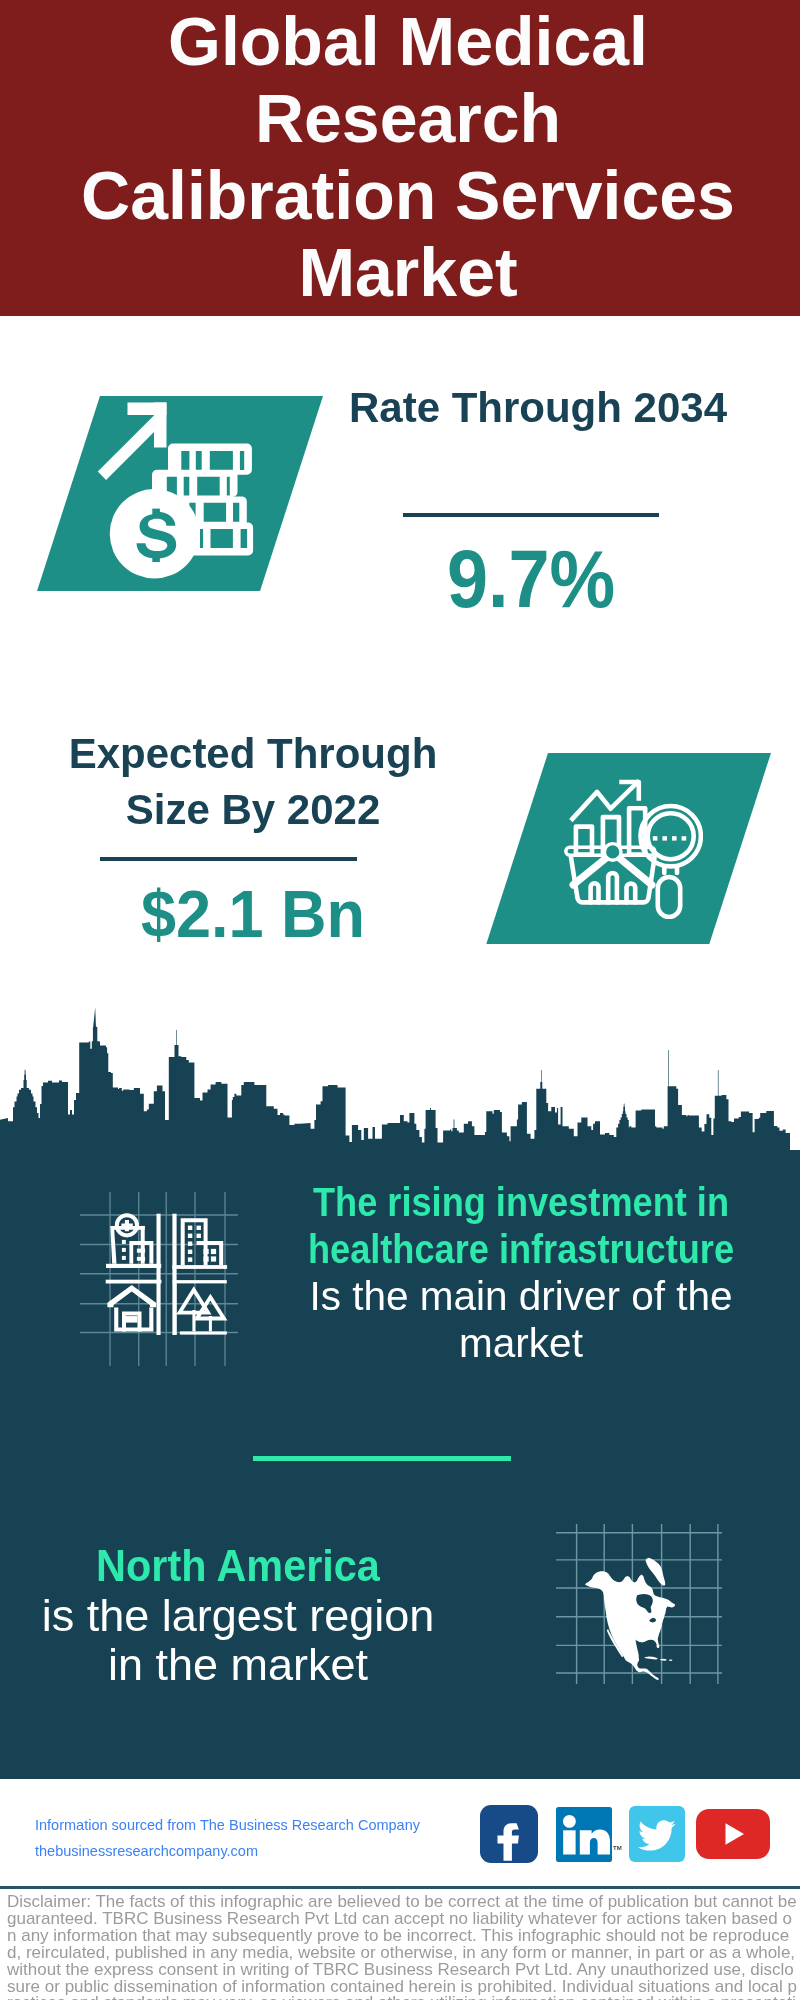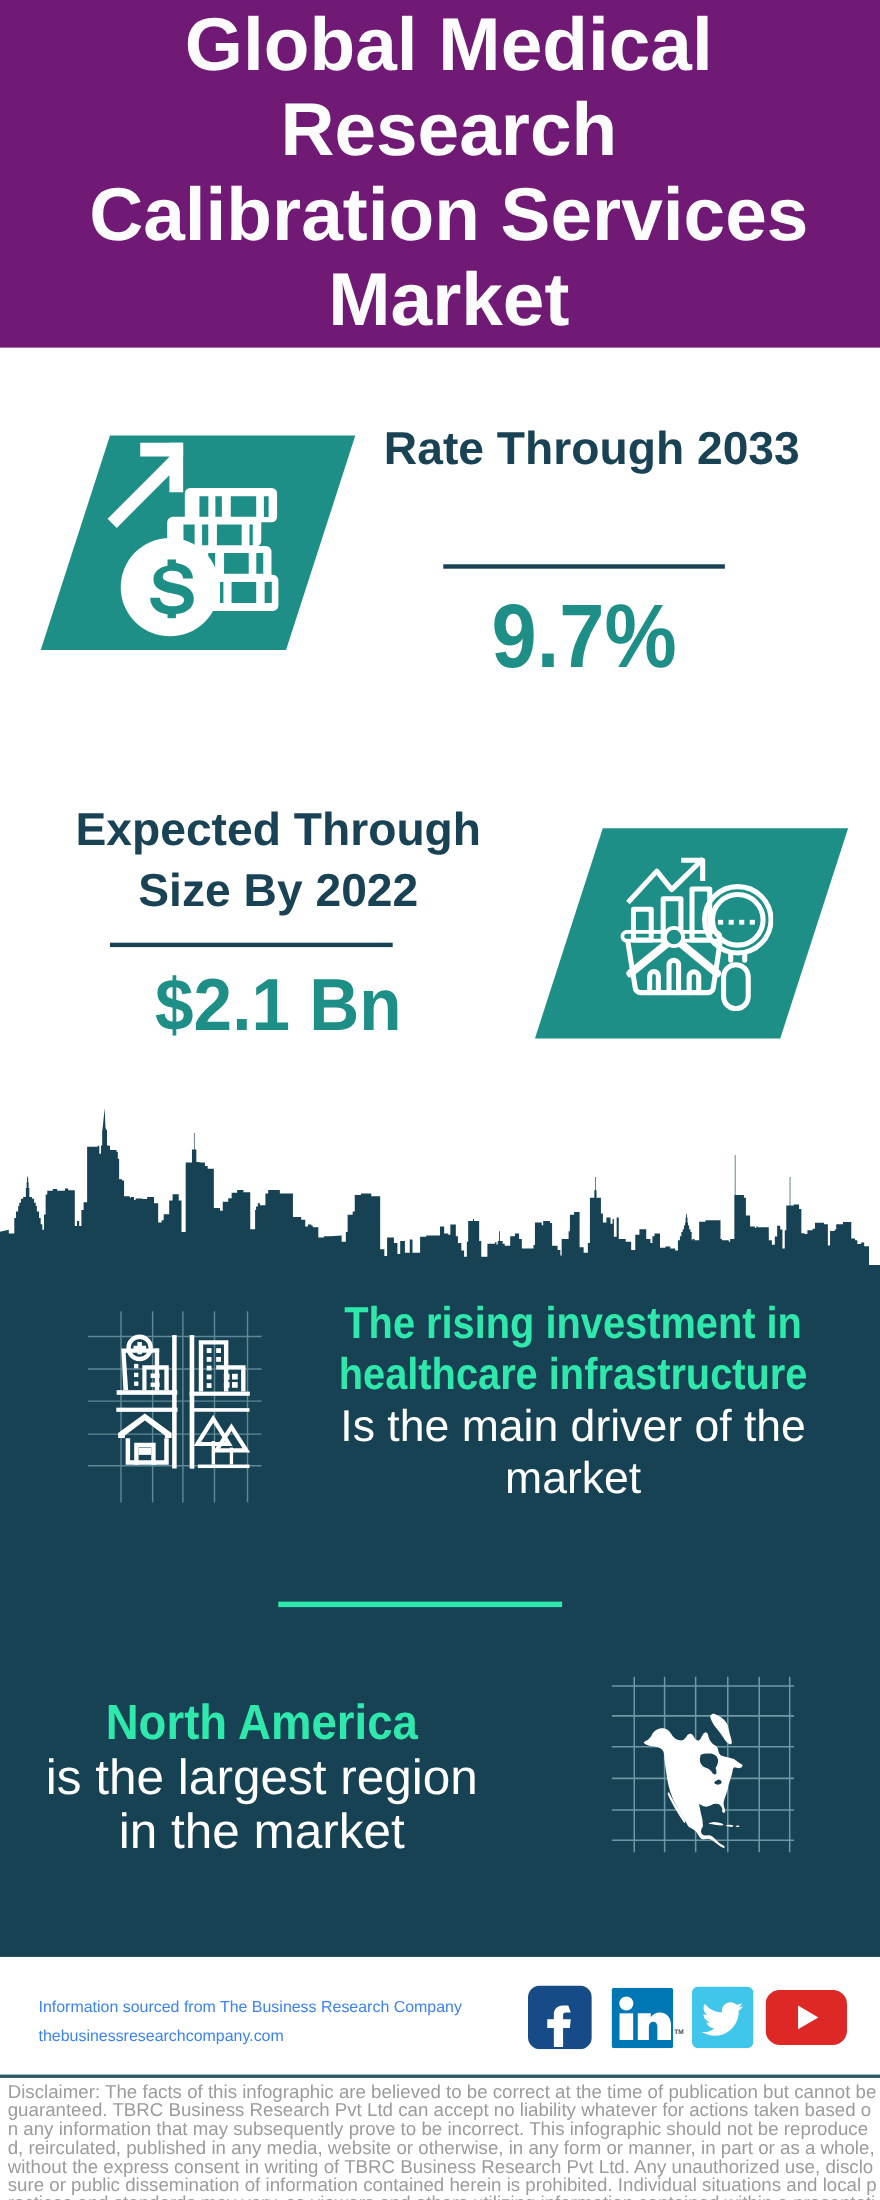--- a/index.html
+++ b/index.html
@@ -1,20 +1,20 @@
 <!DOCTYPE html>
 <html><head>
 <meta charset="utf-8">
 <style>
   html,body{margin:0;padding:0;background:#fff;}
   body{width:800px;height:2000px;font-family:"Liberation Sans",sans-serif;overflow:hidden;-webkit-font-smoothing:antialiased;}
   .page{position:relative;width:800px;height:2000px;overflow:hidden;background:#fff;}
 
   
-  .hdr{position:absolute;left:0;top:0;width:800px;height:316px;background:#701a75;}
+  .hdr{position:absolute;left:0;top:0;width:800px;height:316px;background:#7f1d1d;}
   .hdr .ttl{position:absolute;left:28px;top:3px;width:760px;color:#fcfcfc;
        font-size:68px;line-height:77px;font-weight:bold;text-align:center;}
   .hdr .ttl span{display:block;}
 
   
   .par{position:absolute;background:#1d8f86;transform:skewX(-17.9deg);transform-origin:0 0;}
 
   
   .statTxt{position:absolute;text-align:center;color:#194354;font-weight:bold;font-size:42px;line-height:56px;}
   .rule{position:absolute;height:4px;background:#194354;}
@@ -78,21 +78,21 @@
 
     <circle cx="61.5" cy="133.75" r="44.75" fill="#ffffff"></circle>
     <g fill="#1d8f86">
       <rect x="59.3" y="108.6" width="7.6" height="8.5"></rect>
       <rect x="59.3" y="151.5" width="7.6" height="10.5"></rect>
       <path d="M63.1 114.1 c-10.2 0 -16.6 5.4 -16.6 12.4 c0 7.4 5.8 10.8 16.3 12.8 c8.5 1.6 11.5 3.2 11.5 6.1 c0 3.5 -3.9 5.7 -10.1 5.7 c-7.3 0 -11.4 -2.9 -11.7 -7.8 h-9.0 c0.3 9.2 7.3 15.3 20.0 15.3 c12.3 0 19.7 -5.7 19.7 -14.0 c0 -8.0 -5.5 -12.0 -17.8 -14.4 c-8.5 -1.7 -10.4 -3.4 -10.4 -5.9 c0 -3.2 3.3 -5.5 8.6 -5.5 c6.2 0 9.7 2.7 9.8 7.0 h9.0 c-0.3 -8.3 -7.6 -14.1 -18.7 -14.1 Z"></path>
     </g>
   </svg>
 
   <div class="statTxt" style="left:338px;top:380px;width:400px;">
-    <div>Rate Through 2033</div>
+    <div>Rate Through 2034</div>
   </div>
   <div class="rule" style="left:403px;top:513px;width:256px;"></div>
   <div class="bigNum" style="left:331px;top:538px;width:400px;font-size:82px;line-height:82px;transform:scaleX(0.90);">9.7%</div>
 
   <div class="par" style="left:548px;top:753px;width:223px;height:191px;"></div>
   <svg style="position:absolute;left:563px;top:778px;width:140px;height:141px;" viewBox="0 0 140 141" fill="none" stroke="#ffffff" stroke-width="4.6" stroke-linecap="round" stroke-linejoin="round">
 
     <polyline points="9.4,40.9 34.1,13.9 47.6,30.7 74.6,4.3" stroke-linecap="square"></polyline>
     <polyline points="58.6,4.0 75.8,4.0 75.8,20.5" stroke-linecap="square"></polyline>
 

